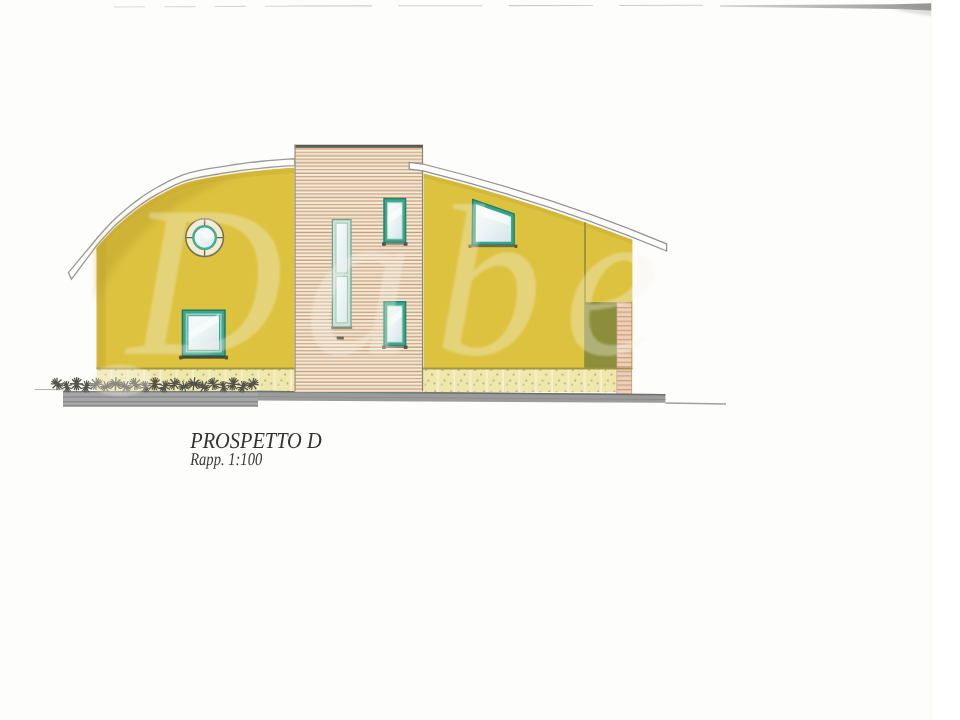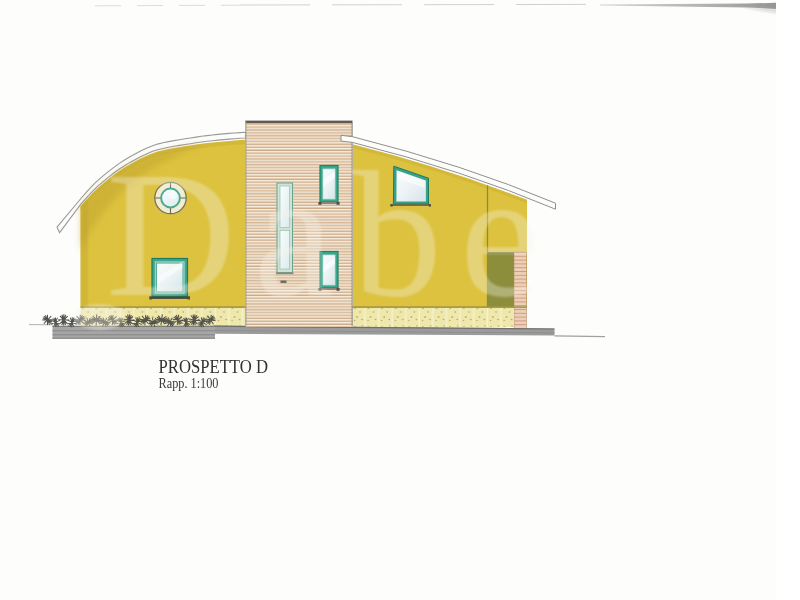--- a/index.html
+++ b/index.html
@@ -1,17 +1,17 @@
 <!DOCTYPE html>
 <html><head>
 <meta charset="utf-8">
 <style>
   html,body{margin:0;padding:0;background:#ffffff;}
   #page{width:776px;height:600px;position:relative;overflow:hidden;background:#bef264;
-        font-family:"Liberation Serif", serif;}
+        font-family:"Liberation Serif", serif;font-style:italic;}
 </style>
 </head>
 <body>
 <div id="page">
 <svg width="800" height="600" viewBox="0 0 800 600" xmlns="http://www.w3.org/2000/svg">
 <defs>
   <filter id="soft" x="-5%" y="-5%" width="110%" height="110%">
     <feGaussianBlur stdDeviation="1.1"></feGaussianBlur>
   </filter>
   <filter id="soft2" x="-20%" y="-20%" width="140%" height="140%">

